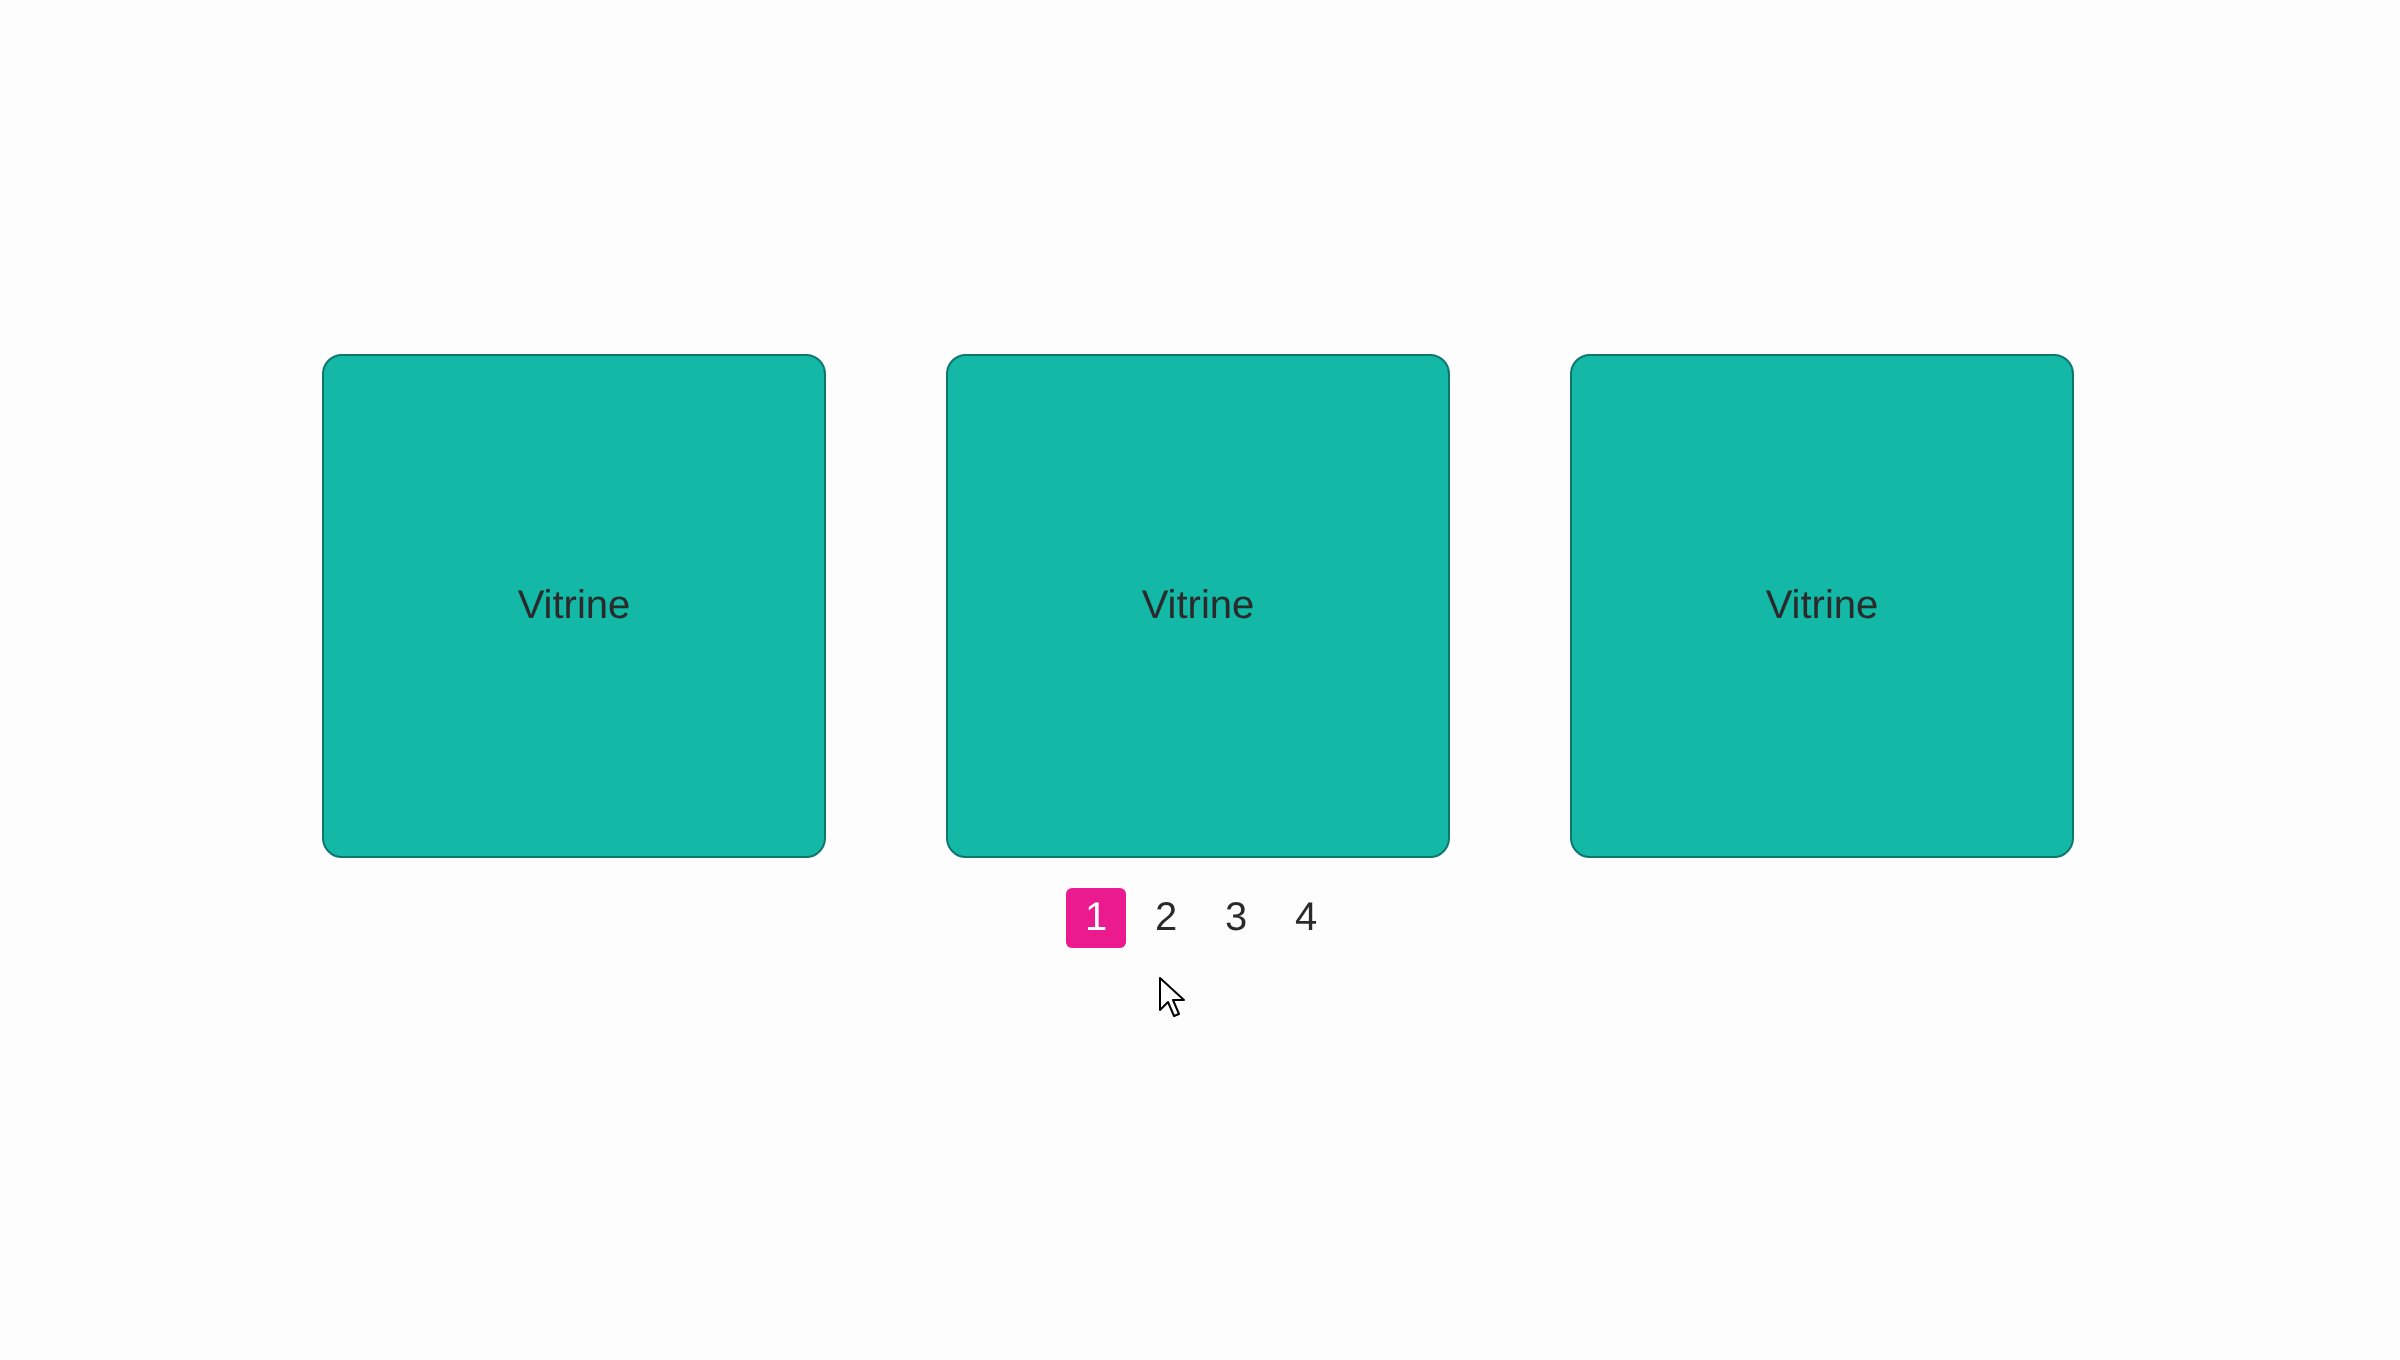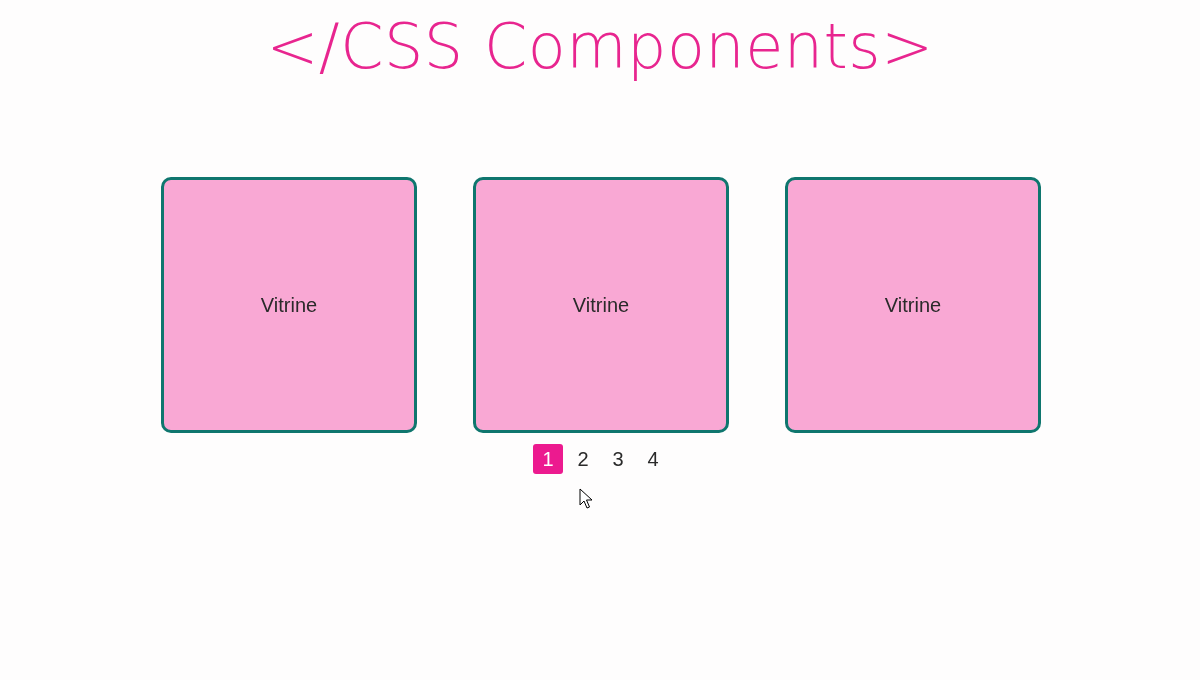--- a/index.html
+++ b/index.html
@@ -46,23 +46,23 @@
     top: 177px;
     left: 161px;
     width: 876px;
     height: 252px;
   }
   .card {
     position: absolute;
     top: 0;
     width: 250px;
     height: 250px;
-    border: 3px solid #0f766e;
+    border: 1px solid #0f766e;
     border-radius: 10px;
-    background: #f9a8d4;
+    background: #14b8a6;
     display: flex;
     align-items: center;
     justify-content: center;
     box-sizing: content-box;
   }
   .card:nth-child(1) { left: 0; }
   .card:nth-child(2) { left: 312px; }
   .card:nth-child(3) { left: 624px; }
   .card-label {
     font-size: 20px;
@@ -96,21 +96,20 @@
     top: 488px;
     left: 579px;
     width: 14px;
     height: 22px;
   }
 </style>
 </head>
 <body>
 
 <div class="page">
-  <h1 class="title">&lt;/CSS Components&gt;</h1>
 
   <div class="cards">
     <div class="card">
       <span class="card-label">Vitrine</span>
     </div>
     <div class="card">
       <span class="card-label">Vitrine</span>
     </div>
     <div class="card">
       <span class="card-label">Vitrine</span>

